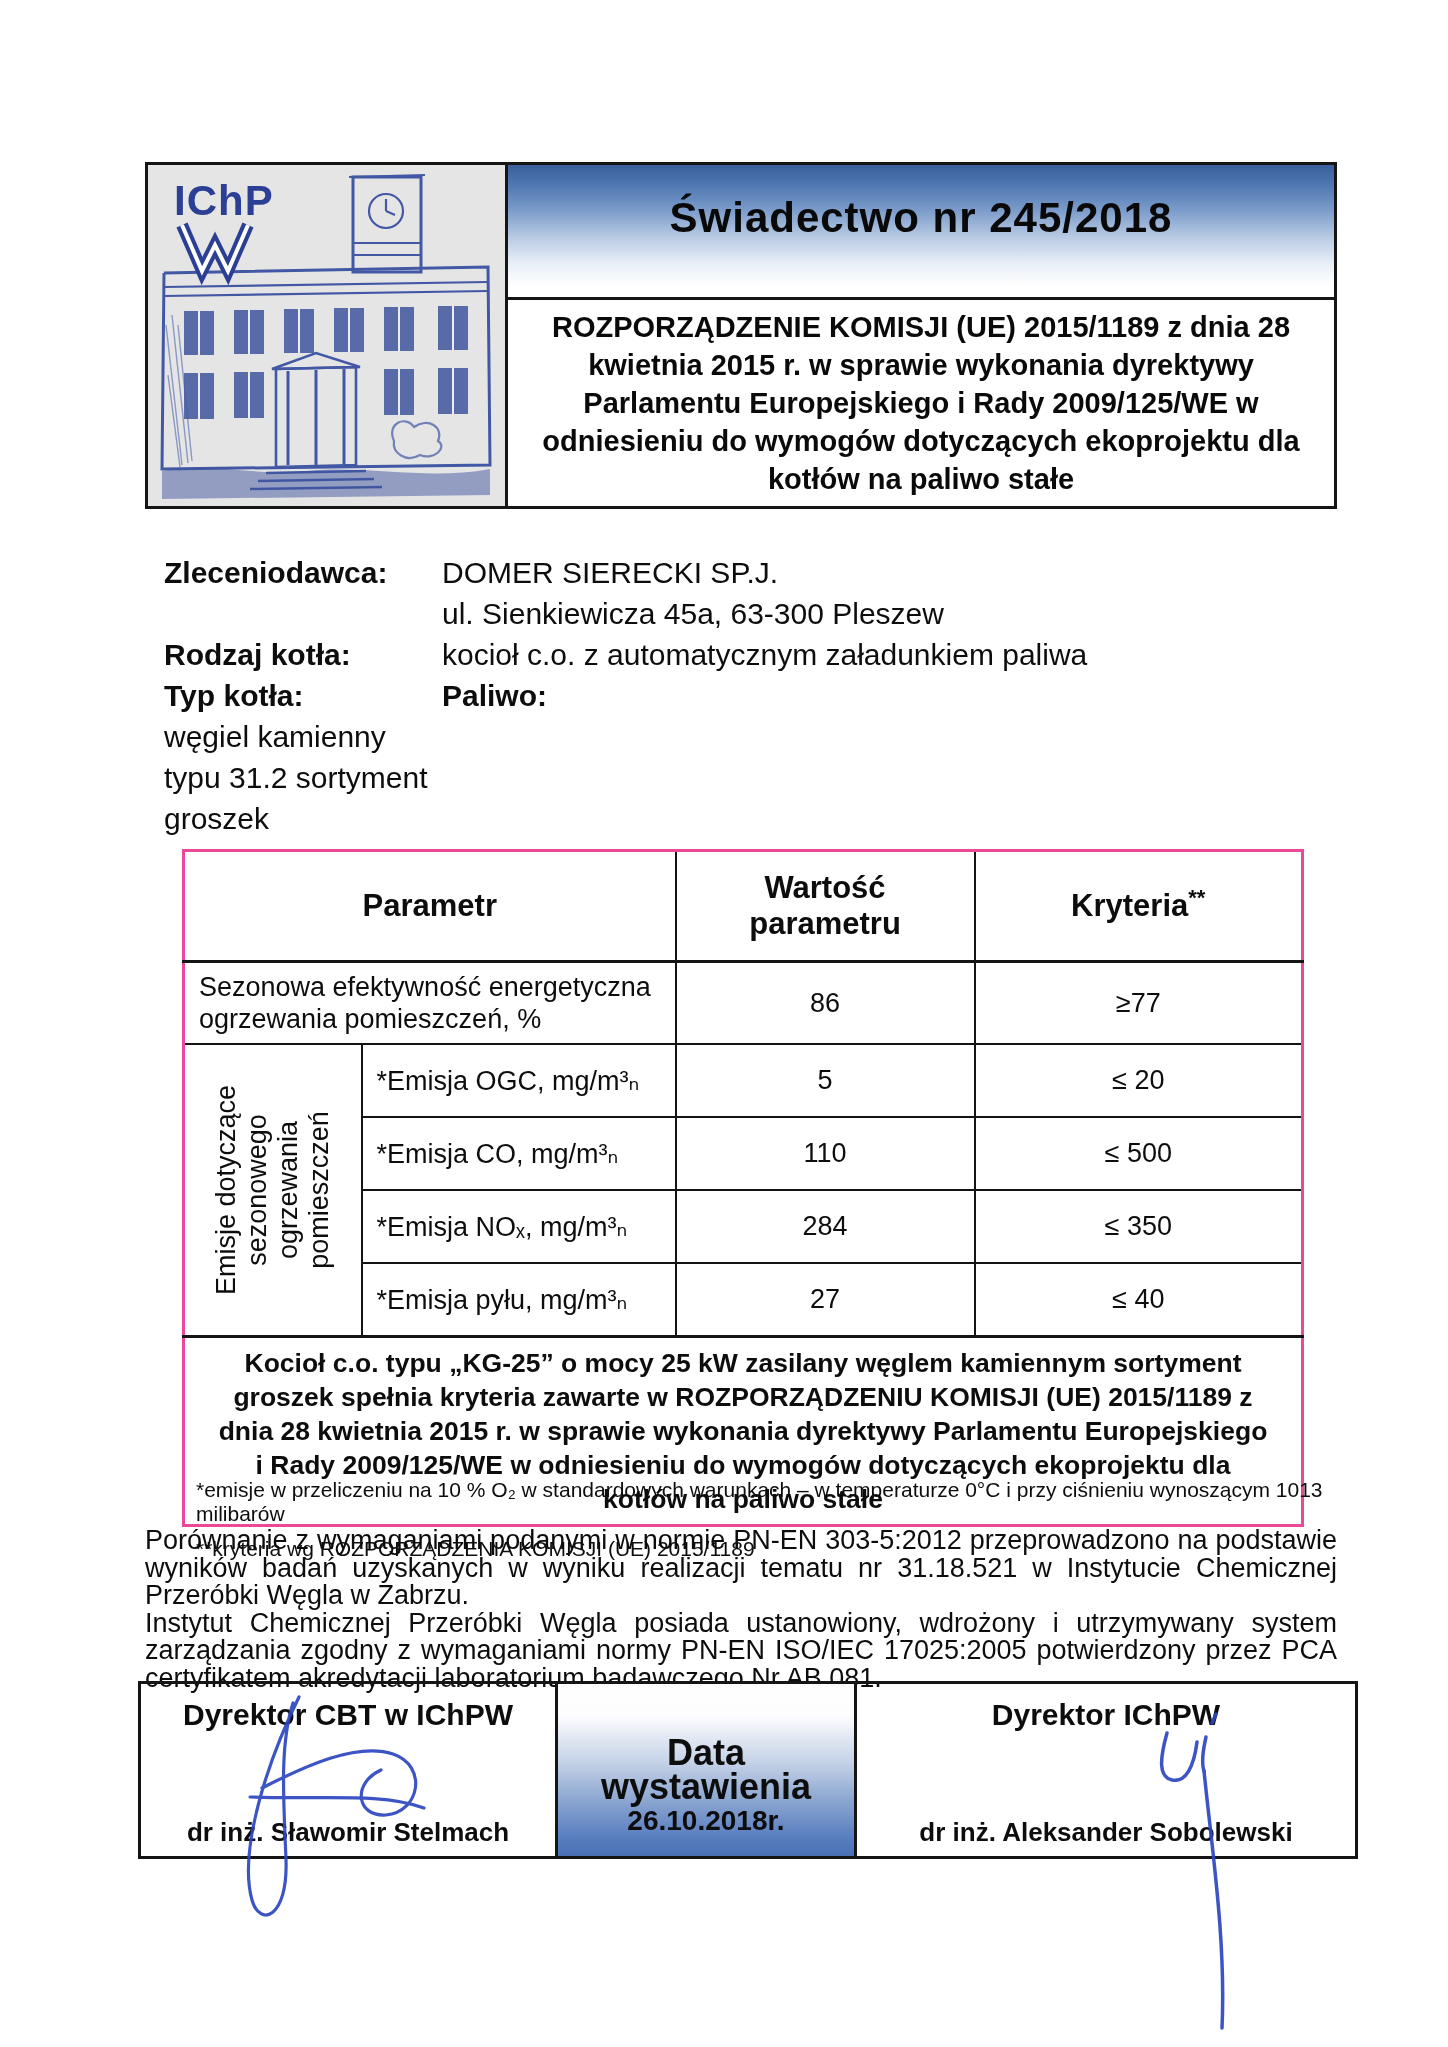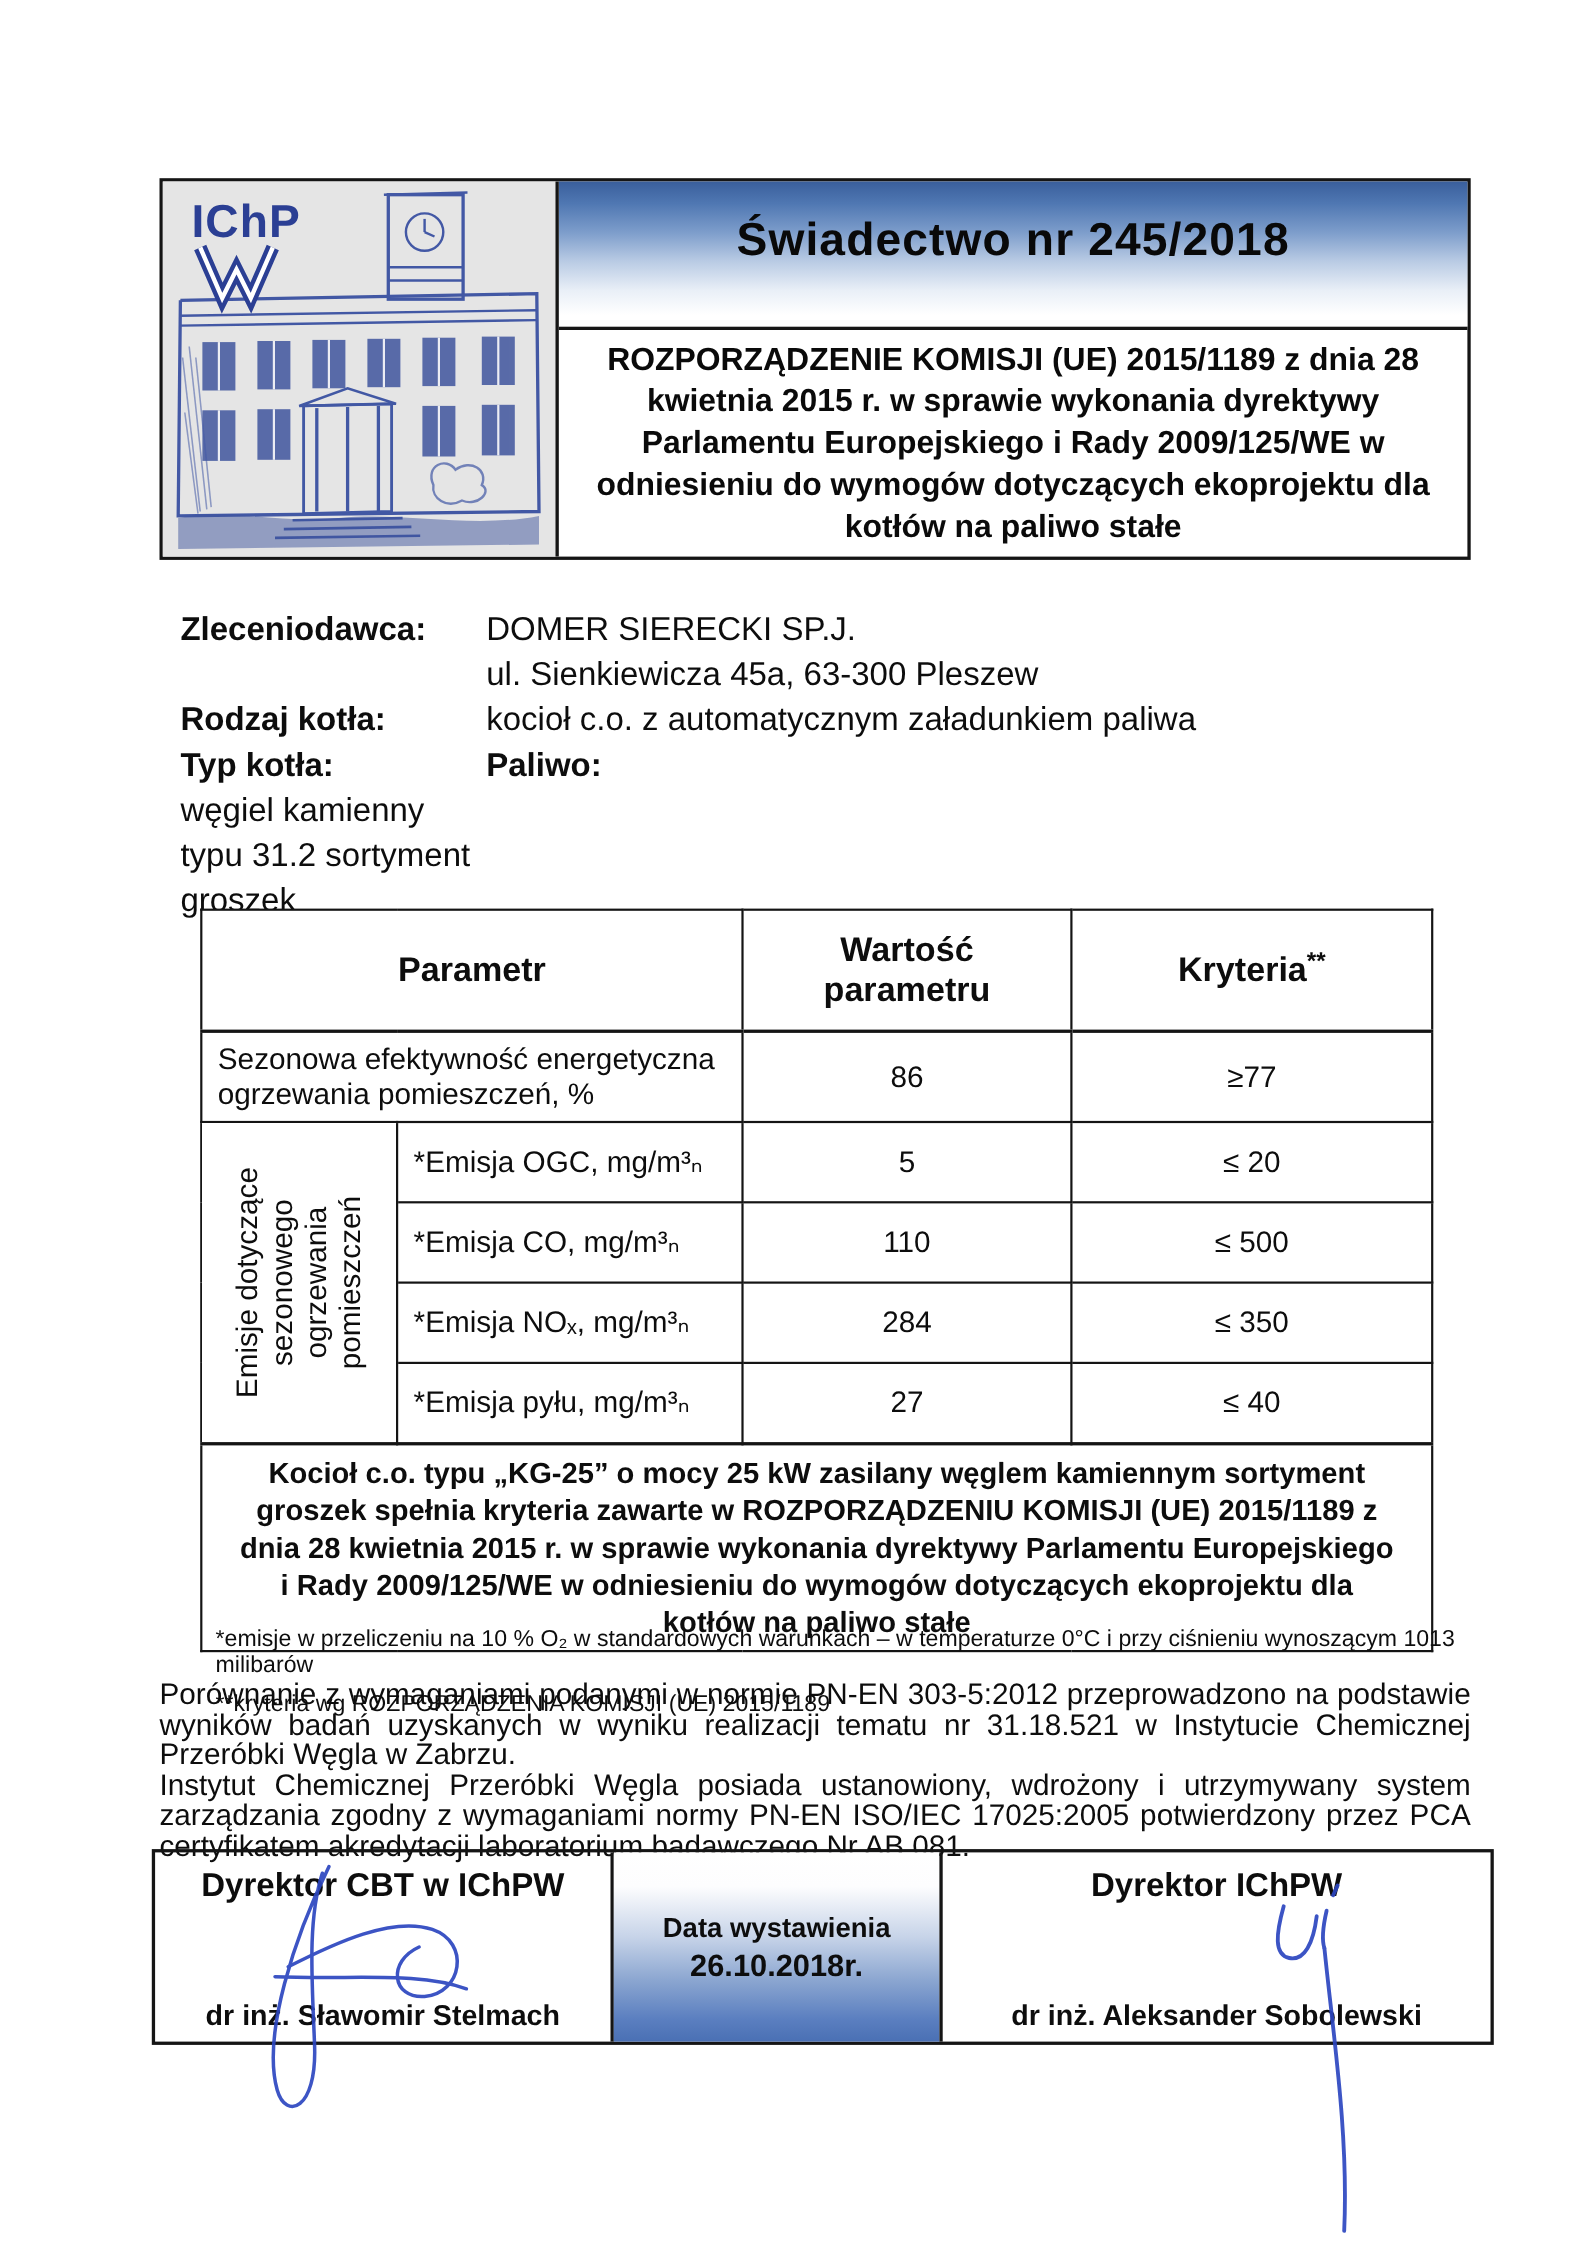--- a/index.html
+++ b/index.html
@@ -49,25 +49,25 @@
   .info-block{
     left:164px;top:552px;width:1180px;
     display:grid;grid-template-columns:278px 1fr;
     font-size:30px;line-height:41px;
   }
   .info-label{font-weight:700;}
   .info-value{font-weight:400;}
 
   
   table.params{
-    left:182px;top:826px;width:1119px;
+    left:182px;top:849px;width:1119px;
     position:absolute;
     border-collapse:collapse;
     table-layout:fixed;
-    border:1px solid #ec4899;
+    border:3px solid #ec4899;
   }
   table.params td{
     border:2px solid #141414;
     padding:0 14px;
     font-size:27px;
     vertical-align:middle;
     background:#fff;
   }
   tr.hdr td{
     height:108px;text-align:center;font-weight:700;font-size:31px;
@@ -117,21 +117,21 @@
   }
   .sig-right{flex:1;}
   .sig-title{
     position:absolute;top:14px;left:0;right:0;
     text-align:center;font-size:30px;font-weight:700;
   }
   .sig-name{
     position:absolute;bottom:8px;left:0;right:0;
     text-align:center;font-size:26px;font-weight:700;
   }
-  .date-label{margin-top:52px;font-size:25px;font-weight:700;line-height:34px;text-align:center;}
+  .date-label{margin-top:52px;font-size:36px;font-weight:700;line-height:34px;text-align:center;}
   .date-value{font-size:28px;font-weight:700;line-height:34px;text-align:left;}
 
   .ink{stroke:#2c46c0;fill:none;stroke-linecap:round;}
   .sketch{stroke:#31499e;fill:none;}
 </style>
 </head>
 <body>
 
 <div class="abs cert-header">
   <div class="logo-cell">

